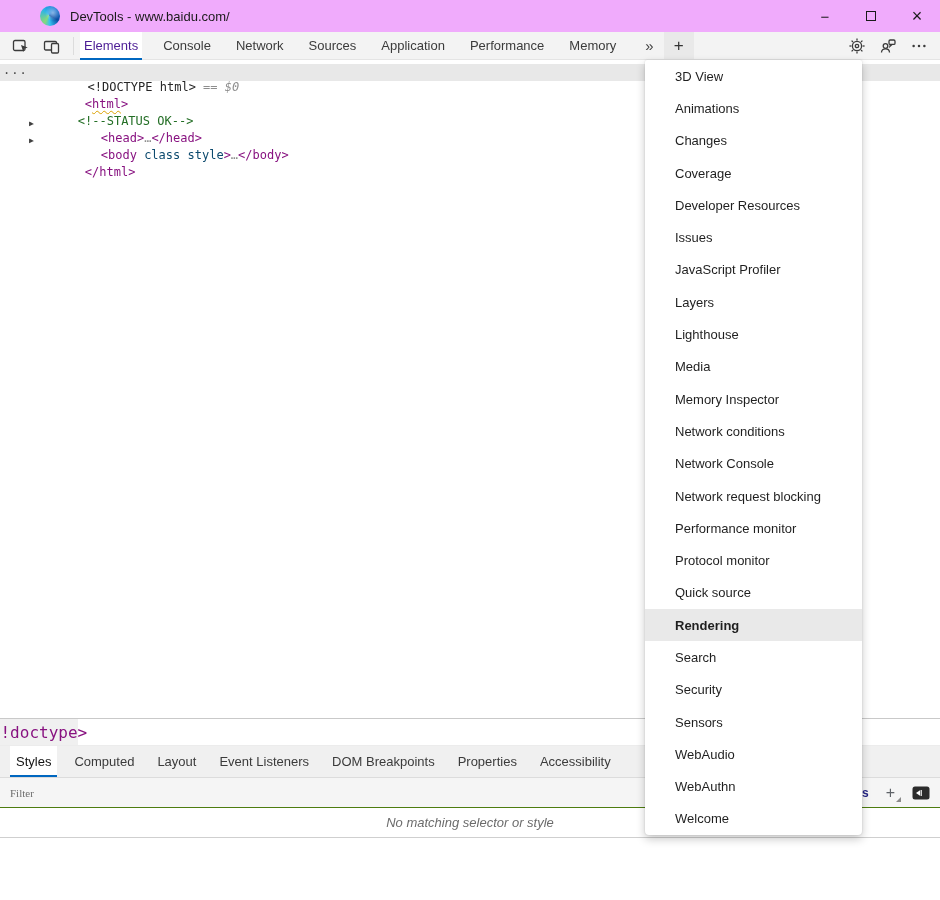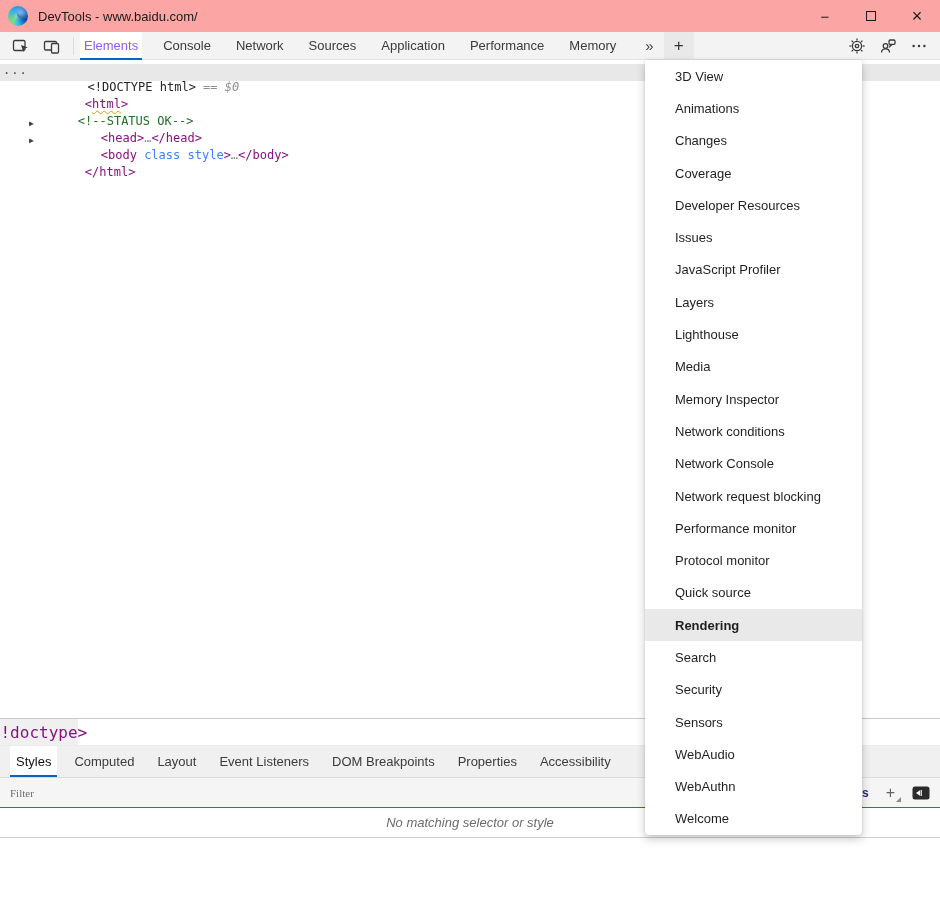--- a/index.html
+++ b/index.html
@@ -2,41 +2,41 @@
 <html><head>
 <meta charset="utf-8">
 <style>
   * { margin:0; padding:0; box-sizing:border-box; }
   html,body { width:940px; height:900px; background:#fff; overflow:hidden;
     font-family:"Liberation Sans", sans-serif; }
   .app { position:relative; width:940px; height:900px; background:#fff; }
 
   
   .titlebar { position:absolute; top:0; left:0; width:940px; height:32px;
-    background:#fca5a5; display:flex; align-items:center; }
+    background:#f0abfc; display:flex; align-items:center;padding-left:32px; }
   .edge-logo { width:20px; height:20px; border-radius:50%; margin:0 10px 0 8px;
     background-image: radial-gradient(circle at 64% 34%, rgba(255,255,255,.5), transparent 42%),
       conic-gradient(from 210deg at 45% 45%, #86d97c, #2bb3e8 30%, #1272d4 55%, #0a4da3 75%, #35c1f1 90%, #86d97c); }
   .title-text { font-size:13px; color:#1a1a1a; }
   .win-controls { margin-left:auto; display:flex; height:32px; }
   .win-btn { width:46px; height:32px; display:flex; align-items:center; justify-content:center;
     font-size:15px; color:#1a1a1a; cursor:default; }
   .maxbox { width:10px; height:10px; border:1.2px solid #1a1a1a; display:inline-block; }
 
   
   .toolbar { position:absolute; top:32px; left:0; width:940px; height:28px;
     background:#f3f3f3; border-bottom:1px solid #e4e4e4; display:flex; align-items:center; }
   .tb-icon { width:18px; height:18px; display:flex; align-items:center; justify-content:center; }
   .icon-inspect { margin-left:12px; }
   .icon-device { margin-left:13px; margin-right:4px; }
   .tb-sep { width:1px; height:18px; background:#dcdcdc; margin:0 6px 0 8px; }
   .tabs { display:flex; height:28px; align-items:stretch; }
   .tab { display:flex; align-items:center; padding:0 4px; margin-right:17px;
     font-size:13px; color:#3b3b3b; white-space:nowrap; cursor:default; }
-  .tab.active { background:#fff; color:#8b5cf6; border-bottom:2.5px solid #0067c0; padding-top:2.5px; }
+  .tab.active { background:#fff; color:#4c1d95; border-bottom:2.5px solid #0067c0; padding-top:2.5px; }
   .chevron-more { font-size:15px; color:#444; margin:0 6px 0 4px; padding:0 4px; }
   .add-tool-btn { width:30px; height:27px; background:#e9e9e9; display:flex; align-items:center;
     justify-content:center; font-size:17px; font-weight:300; color:#333; }
   .tb-right { margin-left:auto; display:flex; align-items:center; gap:13px; margin-right:12px; }
 
   
   .elements-panel { position:absolute; top:60px; left:0; width:940px; height:658px;
     background:#fff; padding-top:4px; font-family:"DejaVu Sans Mono", monospace; font-size:12px; }
   .tree-row { height:17px; display:flex; align-items:center; white-space:pre; color:#262626; }
   .tree-row.sel { background:#e8e8e8; }
@@ -44,21 +44,21 @@
   .tree-row[data-indent="1"] { padding-left:20px; }
   .tree-row[data-indent="2"] { padding-left:27px; }
   .tree-row[data-indent="3"] { padding-left:29px; }
   .prefix { color:#4a4a4a; margin-right:2px; letter-spacing:1px; }
   .prefix:empty { display:none; }
   .expander { display:none; }
   .tree-row .expander.on { display:inline-block; width:14px; font-size:8px; color:#404040; }
   .seg[data-k="tag"], .seg[data-k="tag-wavy"] { color:#881280; }
   .seg[data-k="tag-wavy"] { text-decoration:underline; text-decoration-style:wavy;
     text-decoration-color:#dba102; text-decoration-thickness:1px; text-underline-offset:2px; }
-  .seg[data-k="attr"] { color:#3b82f6; }
+  .seg[data-k="attr"] { color:#0c4a6e; }
   .seg[data-k="comment"] { color:#236e25; }
   .seg[data-k="plain"] { color:#262626; }
   .seg[data-k="dim"] { color:#8e8e8e; }
   .seg[data-k="dim-italic"] { color:#8e8e8e; font-style:italic; }
 
   
   .bottom-panel { position:absolute; top:718px; left:0; width:940px; bottom:0; background:#fff;
     border-top:1px solid #c9c9c9; }
   .crumb-bar { height:27px; background:#fff; border-bottom:1px solid #ececec; display:flex; }
   .crumb { width:78px; height:100%; background:#f0f0f0; display:flex; align-items:center;

